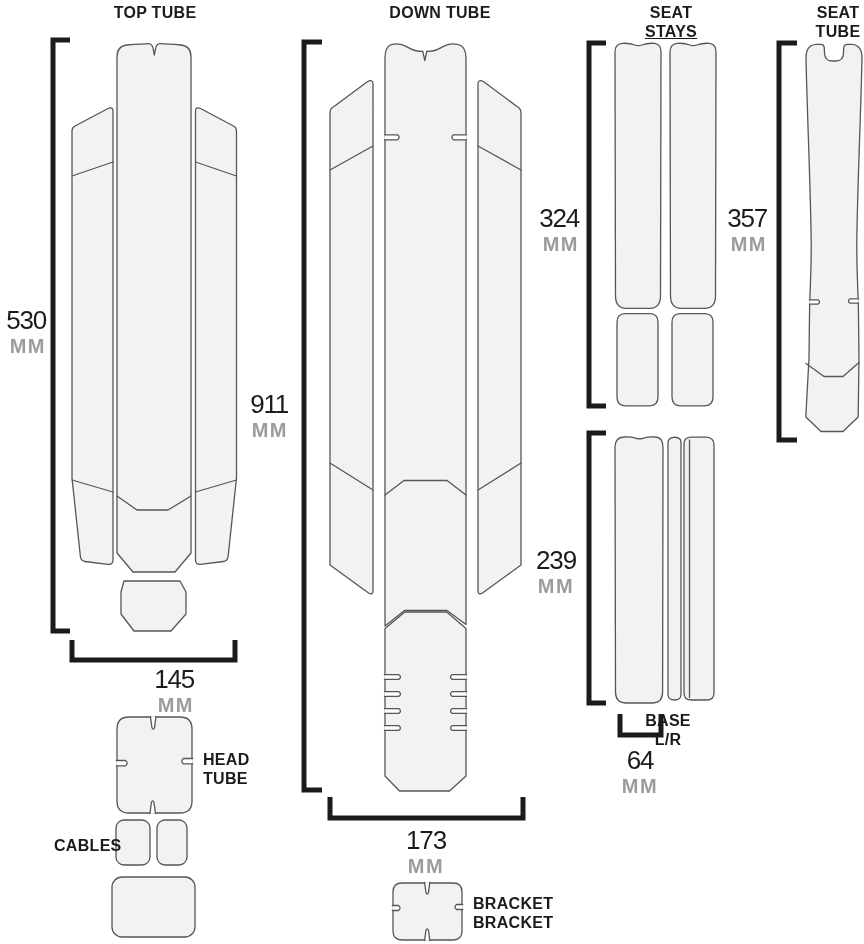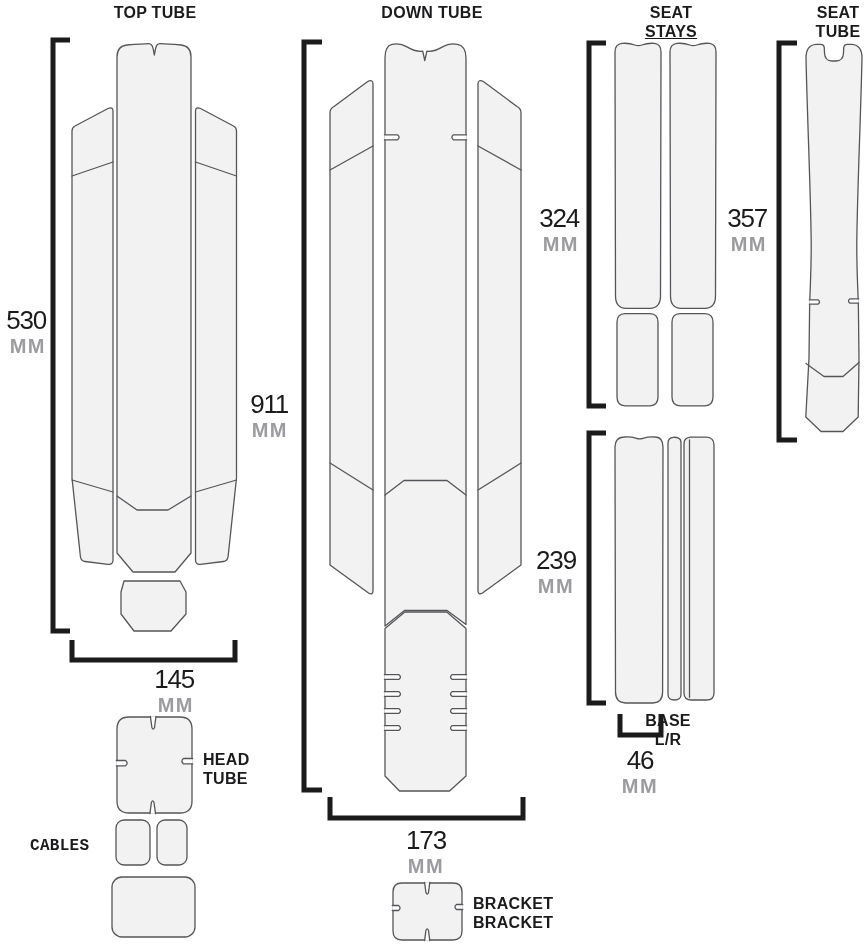--- a/index.html
+++ b/index.html
@@ -112,21 +112,21 @@
       <path class="pc" d="M806,58 Q806,45.2 816,44.4 L820.5,44.4 Q824.1,44.4 824.3,48 L824.5,53 Q824.9,61 832,61 L836,61 Q843.1,61 843.5,53 L843.7,48 Q843.9,44.4 847.5,44.4 L852,44.4 Q862,45.2 862,58 C860.5,125 857.5,185 856.8,242 C856.6,272 858,288 858.4,308 L859,358 L858.2,417 L843,431.5 L821,431.5 L805.8,417 L809,358 L809.6,308 C810,288 811.4,272 811.2,242 C810.5,185 807.5,125 806,58 Z"></path>
       <path class="slit" d="M809.2,299.8 L818,299.8 Q821,302 818,304.2 L809.4,304.2"></path>
       <path class="slit" d="M858.8,298.8 L850,298.8 Q847,301 850,303.2 L858.6,303.2"></path>
       <path class="fold" d="M806,363.5 L824,376.5 L843,376.5 L859,362.5"></path>
     </g>
   </svg>
 
   <div class="label center" style="left:75px;top:4px;width:160px;">
     <span>TOP TUBE</span>
   </div>
-  <div class="label center" style="left:352px;top:4px;width:160px;">
+  <div class="label center" style="left:360px;top:4px;width:160px;">
     <span>DOWN TUBE</span>
   </div>
   <div class="label center" style="left:621px;top:4px;width:100px;">
     <span style="display:block;">SEAT</span>
     <span style="display:block;text-decoration:underline;">STAYS</span>
   </div>
   <div class="label center" style="left:788px;top:4px;width:100px;">
     <span style="display:block;">SEAT</span>
     <span style="display:block;">TUBE</span>
   </div>
@@ -153,29 +153,29 @@
   </div>
   <div class="dim center" style="left:114px;top:666px;width:80px;text-align:right;">
     <div class="num">145</div>
     <div class="unit">MM</div>
   </div>
   <div class="dim center" style="left:386px;top:827px;width:80px;">
     <div class="num">173</div>
     <div class="unit">MM</div>
   </div>
   <div class="dim center" style="left:600px;top:747px;width:80px;">
-    <div class="num">46</div>
+    <div class="num">64</div>
     <div class="unit">MM</div>
   </div>
 
   <div class="label" style="left:203px;top:751px;">
     <span style="display:block;">HEAD</span>
     <span style="display:block;">TUBE</span>
   </div>
-  <div class="label" style="left:30px;top:837px;font-family:Liberation Mono, monospace;">
+  <div class="label" style="left:54px;top:837px;">
     <span>CABLES</span>
   </div>
   <div class="label center" style="left:636px;top:712px;width:64px;">
     <span style="display:block;">BASE</span>
     <span style="display:block;">L/R</span>
   </div>
   <div class="label" style="left:473px;top:895px;">
     <span style="display:block;">BRACKET</span>
     <span style="display:block;">BRACKET</span>
   </div>

